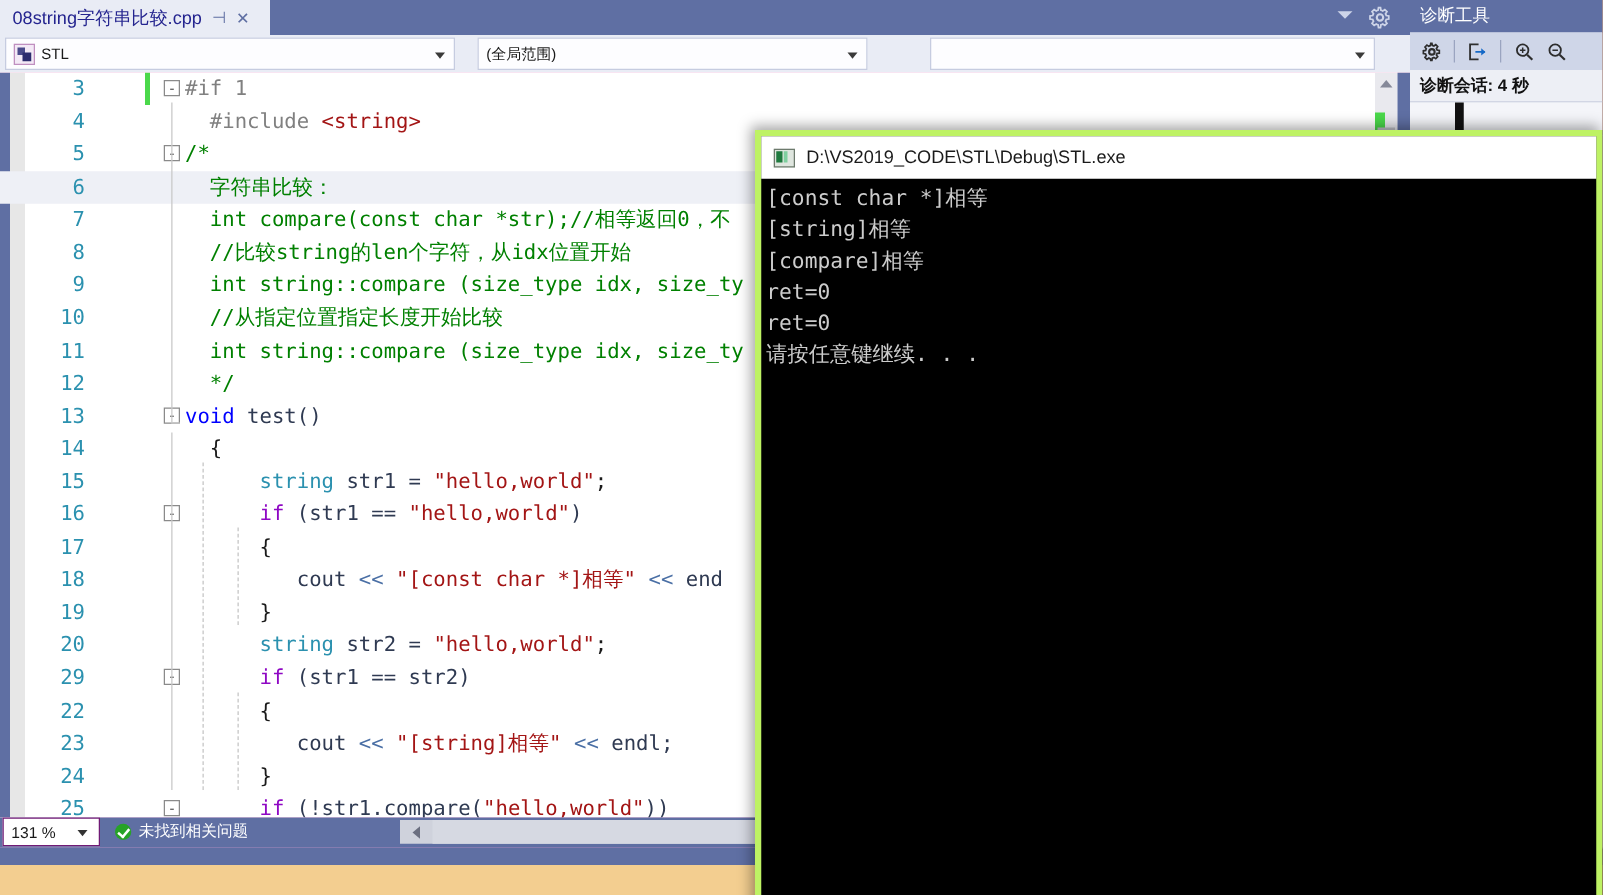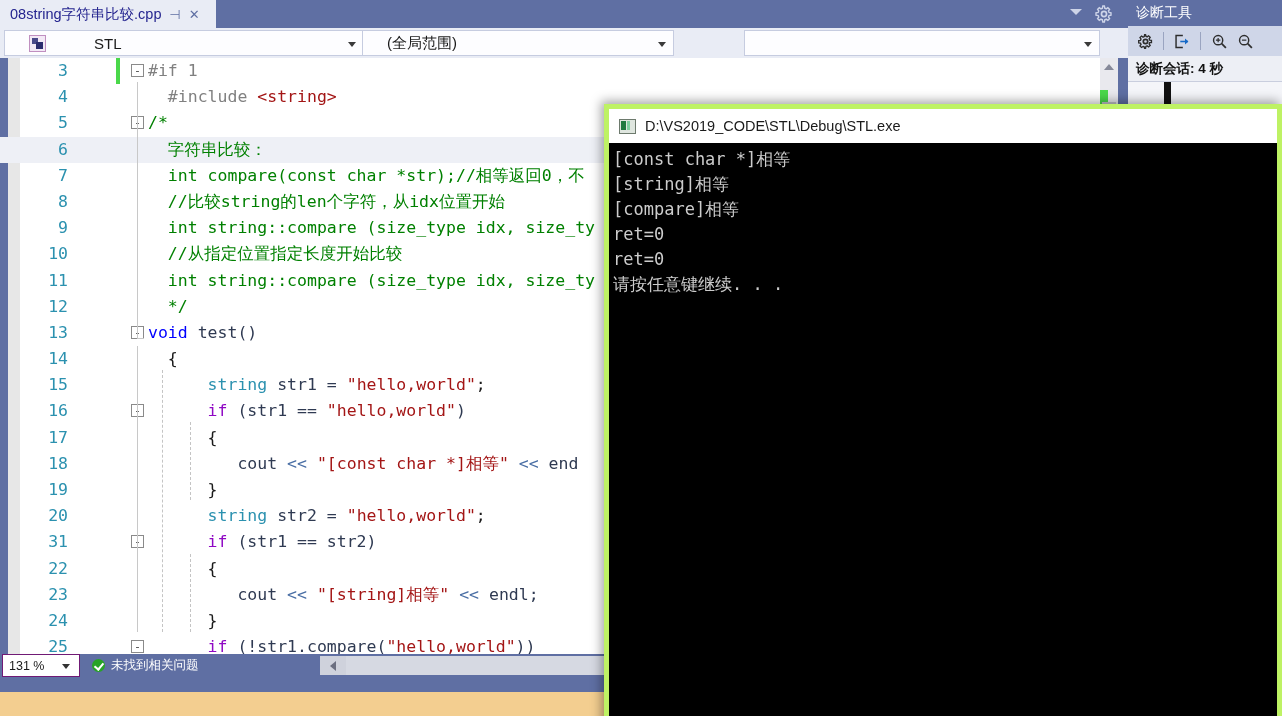--- a/index.html
+++ b/index.html
@@ -30,29 +30,29 @@
     border-left:6px solid transparent;border-right:6px solid transparent;
     border-top:6px solid #cdd4e8;cursor:pointer;
   }
   .gear-top{position:absolute;right:14px;top:4px;width:20px;height:20px;cursor:pointer;}
 
   
   .navbar{position:absolute;left:0;top:28px;width:1128px;height:30px;background:#e9ecf5;}
   .navsel{
     position:absolute;top:2px;height:26px;background:#fdfdff;border:1px solid #c6cce0;
     box-sizing:border-box;display:flex;align-items:center;
-    padding:0 24px;font-size:15px;color:#1a1a1a;gap:43px;
+    padding:0 6px;font-size:12px;color:#1a1a1a;
   }
   .navsel .caret{
     position:absolute;right:7px;top:11px;width:0;height:0;
     border-left:4px solid transparent;border-right:4px solid transparent;
     border-top:5px solid #3a3a3a;
   }
   .nav1{left:4px;width:360px;}
-  .nav2{left:362px;width:312px;text-align:center;}
+  .nav2{left:382px;width:312px;text-align:center;}
   .nav3{left:744px;width:356px;}
   .stl-icon{
     width:15px;height:15px;margin-right:5px;flex:0 0 auto;
     border:1px solid #c08fc0;background:#f3e9f6;position:relative;
   }
   .stl-icon::before{
     content:"";position:absolute;left:2px;top:2px;width:6px;height:6px;background:#4a4a8a;
   }
   .stl-icon::after{
     content:"";position:absolute;left:6px;top:6px;width:7px;height:7px;background:#2c2c6e;
@@ -308,21 +308,21 @@
         </div>
         <div class="ln-row">
           <div class="lnum">19</div>
           <div class="code"><span class="pl">      }</span></div>
         </div>
         <div class="ln-row">
           <div class="lnum">20</div>
           <div class="code"><span class="pl">      </span><span class="ty">string</span><span class="id"> str2 = </span><span class="str">"hello,world"</span><span class="pl">;</span></div>
         </div>
         <div class="ln-row">
-          <div class="lnum">31</div>
+          <div class="lnum">29</div>
           <div class="fold">-</div>
           <div class="code"><span class="pl">      </span><span class="kf">if</span><span class="id"> (str1 == str2)</span></div>
         </div>
         <div class="ln-row">
           <div class="lnum">22</div>
           <div class="code"><span class="pl">      {</span></div>
         </div>
         <div class="ln-row">
           <div class="lnum">23</div>
           <div class="code"><span class="id">         cout </span><span class="op">&lt;&lt;</span><span class="pl"> </span><span class="str">"[string]相等"</span><span class="pl"> </span><span class="op">&lt;&lt;</span><span class="id"> endl;</span></div>

